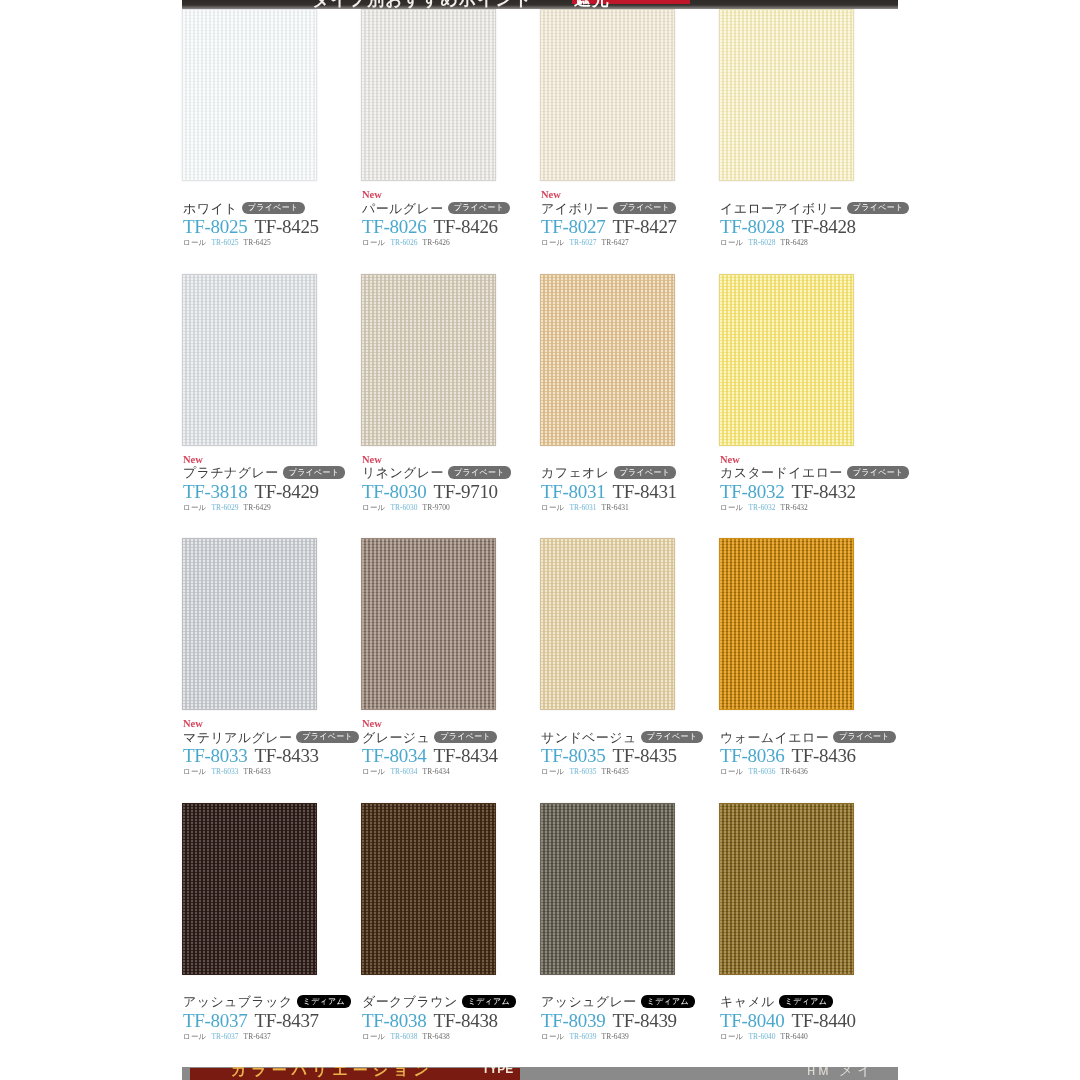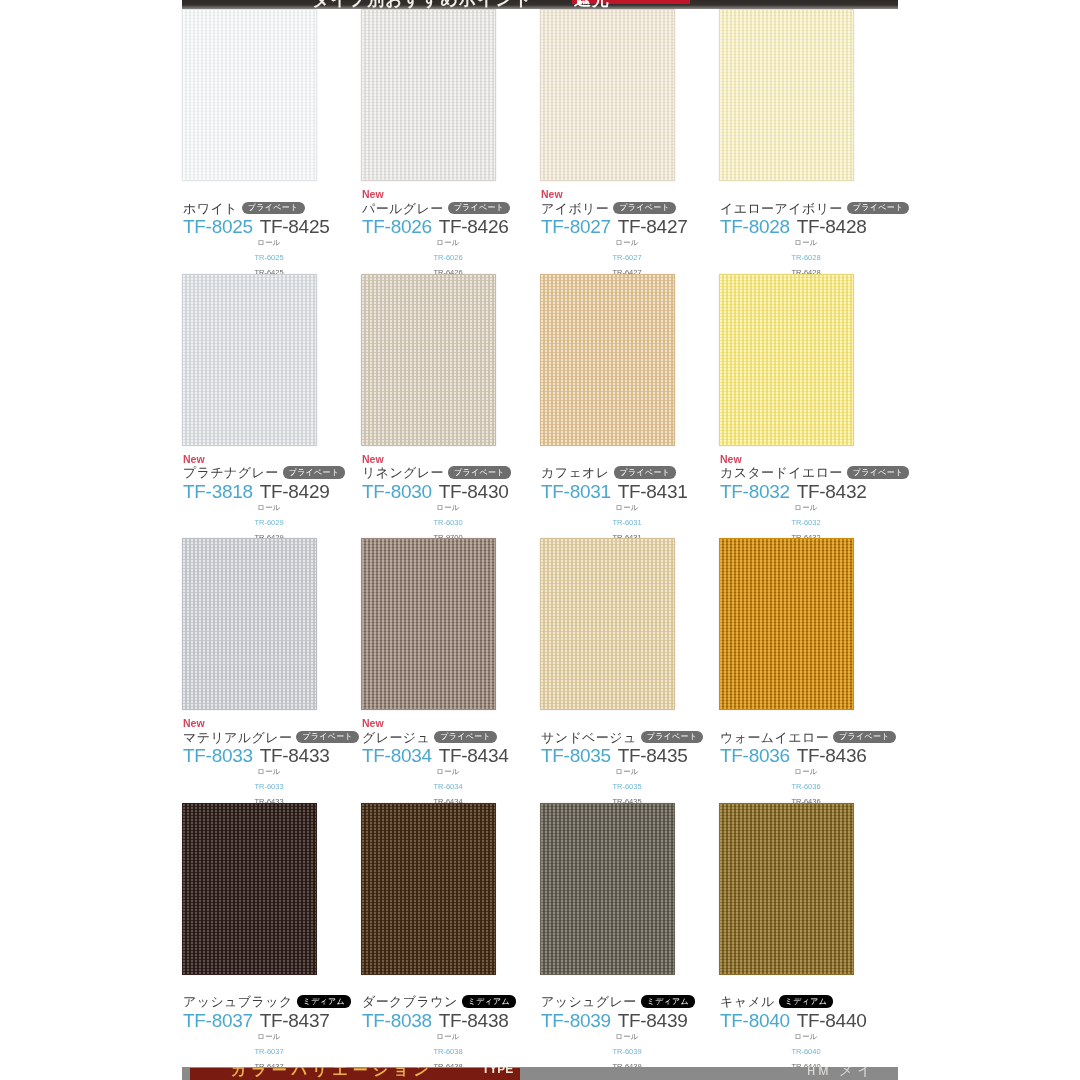--- a/index.html
+++ b/index.html
@@ -80,21 +80,21 @@
     background-size:4px 3px, 4px 3px;
     background-position:0 0, 2px 1.5px;
     opacity:.95;
   }
   .swatch.dark::after{
     background-image:
       radial-gradient(circle at 1.1px 1.1px, rgba(255,255,255,0.22) 0.9px, transparent 1.1px),
       radial-gradient(circle at 1.1px 1.1px, rgba(0,0,0,0.35) 0.9px, transparent 1.1px);
   }
 
-  .info{position:absolute;left:1px;top:180px;width:172px;}
+  .info{position:absolute;left:1px;top:180px;width:172px;font-family:Liberation Serif, serif;}
 
   .new-tag{
     font-size:10.5px;font-weight:bold;color:#d6445c;
     line-height:11px;height:12px;letter-spacing:0px;
   }
   .new-tag.hidden{visibility:hidden;}
 
   .nameline{
     display:flex;align-items:center;gap:4px;
     height:14px;margin-bottom:1px;
@@ -112,22 +112,22 @@
   .badge.medium{background:#000000;color:#ffffff;}
 
   .codeline{
     display:flex;align-items:flex-start;gap:7px;
     line-height:21px;margin-top:1px;
   }
   .code-a{font-size:19px;color:#4aa8cf;letter-spacing:-0.3px;}
   .code-b{font-size:19px;color:#4a4a4a;letter-spacing:-0.3px;}
 
   .rollline{
-    display:flex;align-items:center;gap:5px;
-    font-size:7.5px;line-height:10px;margin-top:1px;flex-direction:column;
+    display:flex;align-items:flex-end;gap:5px;
+    font-size:7.5px;line-height:10px;margin-top:1px;
   }
   .roll-lbl{color:#707070;letter-spacing:0.2px;}
   .roll-a{color:#6fb6d4;}
   .roll-b{color:#6b6b6b;}
 </style>
 </head>
 <body>
 
 <div id="top-banner">
   <span class="bnr-txt">タイプ別おすすめポイント</span>
@@ -234,21 +234,21 @@
     <div class="card">
       <div class="swatch" style="background-color:#d5cbb8"></div>
       <div class="info">
         <div class="new-tag">New</div>
         <div class="nameline">
           <span class="cname">リネングレー</span>
           <span class="badge">プライベート</span>
         </div>
         <div class="codeline">
           <span class="code-a">TF-8030</span>
-          <span class="code-b">TF-8430</span>
+          <span class="code-b">TF-9710</span>
         </div>
         <div class="rollline">
           <span class="roll-lbl">ロール</span>
           <span class="roll-a">TR-6030</span>
           <span class="roll-b">TR-9700</span>
         </div>
       </div>
     </div>
     <div class="card">
       <div class="swatch" style="background-color:#e3c595"></div>

